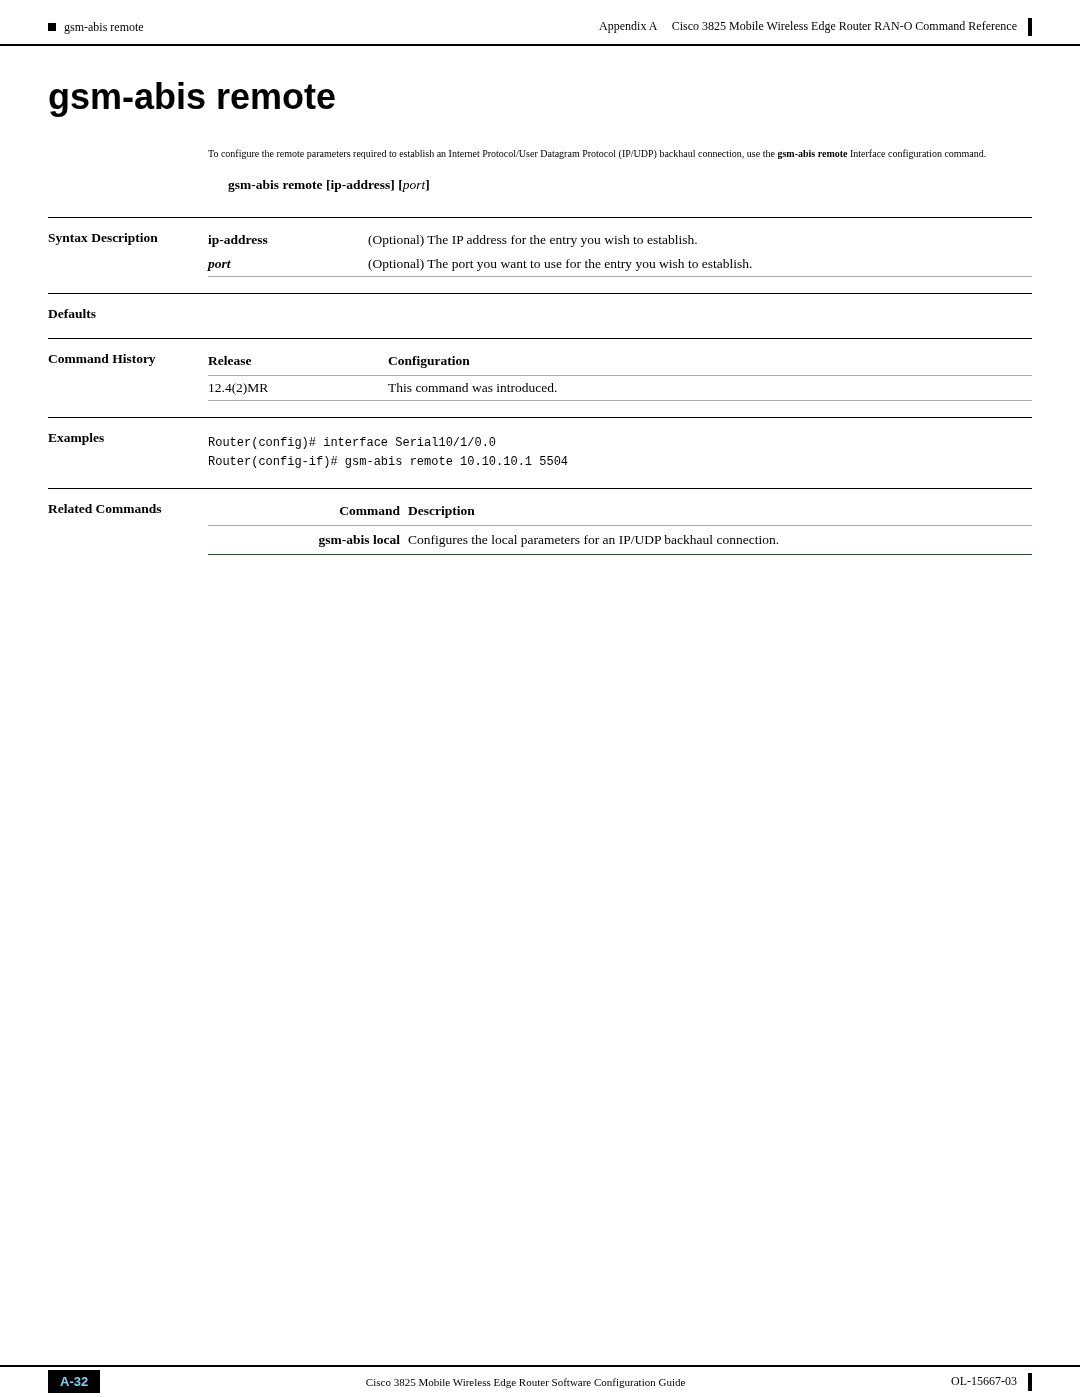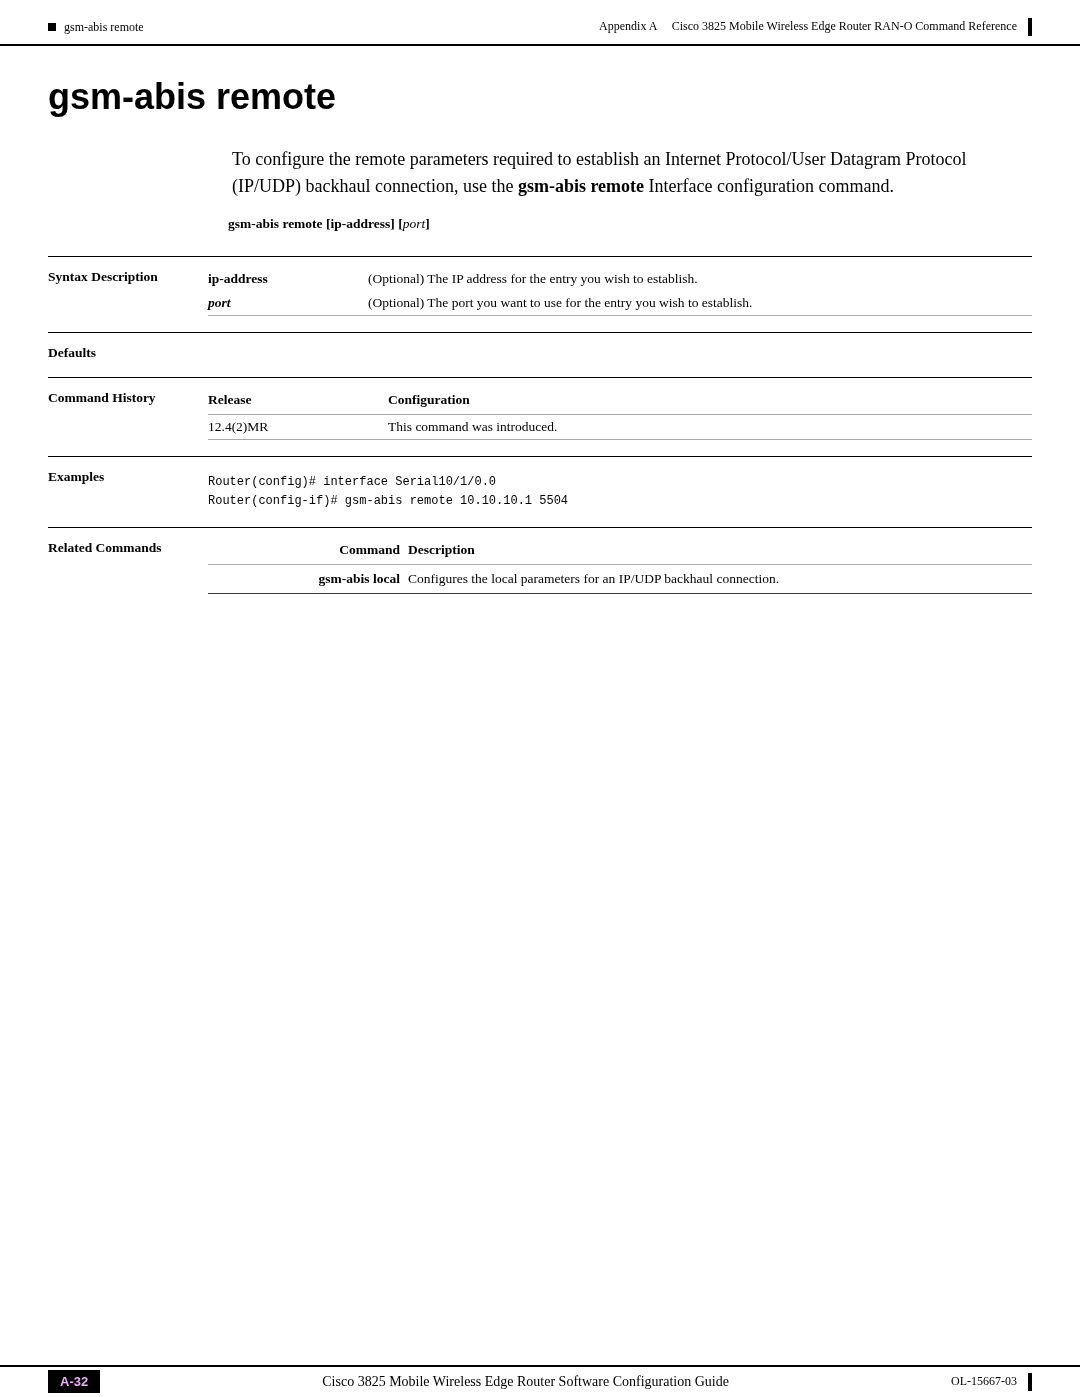--- a/index.html
+++ b/index.html
@@ -57,24 +57,23 @@
       margin-bottom: 28px;
       font-family: Arial, Helvetica, sans-serif;
     }
 
     
     .intro-section {
       margin-left: 160px;
       margin-bottom: 24px;
     }
     .intro-text {
-      font-size: 18px;
+      font-size: 10px;
       line-height: 1.5;
       margin-bottom: 16px;
-      margin-left: 24px;
     }
     .command-syntax {
       font-size: 13.5px;
       font-weight: bold;
       margin-left: 20px;
       margin-top: 10px;
     }
     .command-syntax em {
       font-style: italic;
       font-weight: normal;
@@ -183,25 +182,25 @@
       left: 0;
       right: 0;
       border-top: 2px solid #000;
       display: flex;
       justify-content: space-between;
       align-items: center;
       padding: 6px 48px;
       background: #fff;
     }
     .footer-left {
-      font-size: 14px;
+      font-size: 11px;
     }
     .footer-page {
       background: #000;
-      color: #f0abfc;
+      color: #7dd3fc;
       font-weight: bold;
       font-size: 13px;
       padding: 4px 12px;
       font-family: Arial, Helvetica, sans-serif;
     }
     .footer-right {
       font-size: 12px;
     }
     .footer-bar {
       width: 4px;

